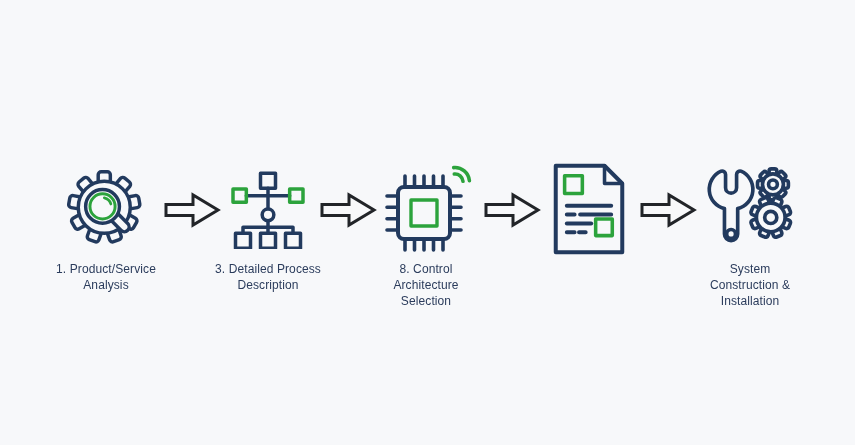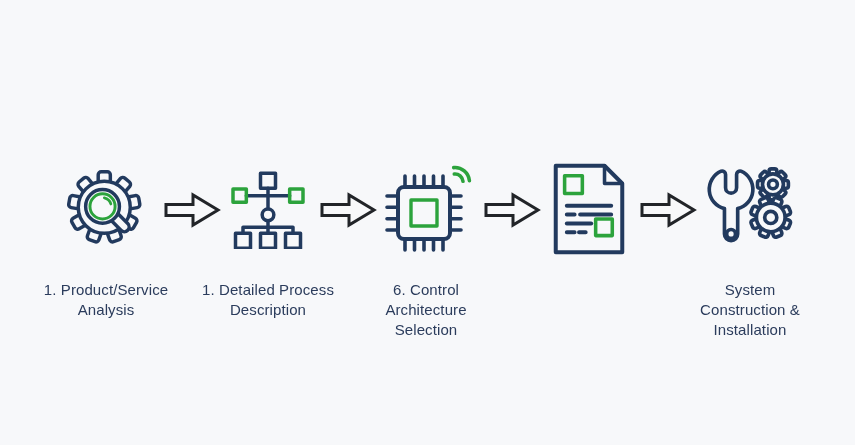--- a/index.html
+++ b/index.html
@@ -7,21 +7,21 @@
   }
   html,body{margin:0;padding:0;}
   body{
     width:855px;height:445px;background:var(--bg);
     font-family:"Liberation Sans", sans-serif;overflow:hidden;
   }
   .stage{position:relative;width:855px;height:445px;}
   .step{position:absolute;top:158px;width:160px;display:flex;flex-direction:column;align-items:center;}
   .iconbox{height:102px;display:flex;align-items:center;justify-content:center;overflow:visible;}
   .label{
-    margin-top:20px;color:var(--text);font-size:15px;line-height:1.32;
+    margin-top:2px;color:var(--text);font-size:12px;line-height:1.32;
     font-weight:500;text-align:center;white-space:pre-line;letter-spacing:.1px;
   }
   .arrow{position:absolute;top:191px;width:58px;height:38px;}
   
   .kn{fill:none;stroke:var(--navy);}
   .kb{fill:var(--bg);stroke:var(--navy);}
   .kg{fill:none;stroke:var(--green);}
   .ka{fill:var(--bg);stroke:var(--arrow);stroke-linejoin:miter;}
   svg .rnd{stroke-linecap:round;stroke-linejoin:round;}
 </style>
@@ -72,21 +72,21 @@
           <rect class="kn" x="41" y="8" width="18" height="18"></rect>
           <rect class="kg" x="8" y="27" width="16" height="16"></rect>
           <rect class="kg" x="76" y="27" width="16" height="16"></rect>
           <circle class="kb" cx="50" cy="58" r="7"></circle>
           <rect class="kn" x="11" y="80" width="18" height="18"></rect>
           <rect class="kn" x="41" y="80" width="18" height="18"></rect>
           <rect class="kn" x="71" y="80" width="18" height="18"></rect>
         </g>
       </svg>
     </div>
-    <div class="label">1. Detailed Process
+    <div class="label">3. Detailed Process
 Description</div>
   </div>
 
   <svg class="arrow" style="left:319px" viewBox="0 0 58 38">
     <path class="ka" stroke-width="3" d="M3,13.5 H30 V4 L55,19 L30,34 V24.5 H3 Z"></path>
   </svg>
 
   <div class="step" style="left:346px">
     <div class="iconbox">
       <svg width="96" height="96" viewBox="2 0 96 96">
@@ -99,21 +99,21 @@
           </g>
           <rect class="kb" x="22" y="26" width="52" height="52" rx="6" stroke-width="4"></rect>
           <rect class="kg" x="35" y="39" width="26" height="26" stroke-width="3.4"></rect>
           <g class="kg" stroke-width="3.6">
             <path d="M78.3,13 A8 8 0 0 1 87,20.3"></path>
             <path d="M77.7,6.6 A14.5 14.5 0 0 1 93.4,19.7"></path>
           </g>
         </g>
       </svg>
     </div>
-    <div class="label">6. Control
+    <div class="label">8. Control
 Architecture
 Selection</div>
   </div>
 
   <svg class="arrow" style="left:483px" viewBox="0 0 58 38">
     <path class="ka" stroke-width="3" d="M3,13.5 H30 V4 L55,19 L30,34 V24.5 H3 Z"></path>
   </svg>
 
   <div class="step" style="left:509px">
     <div class="iconbox">

